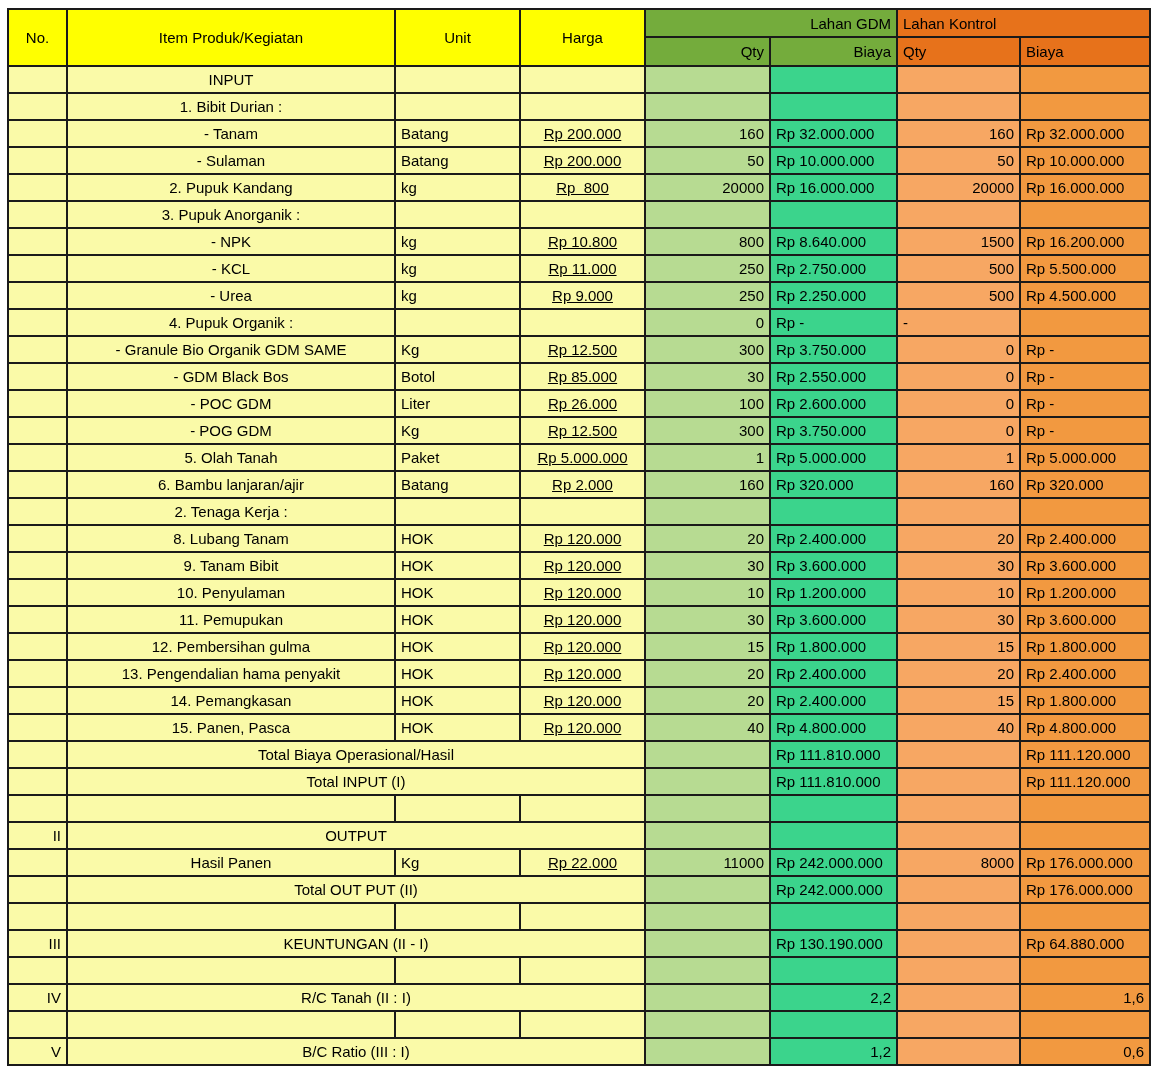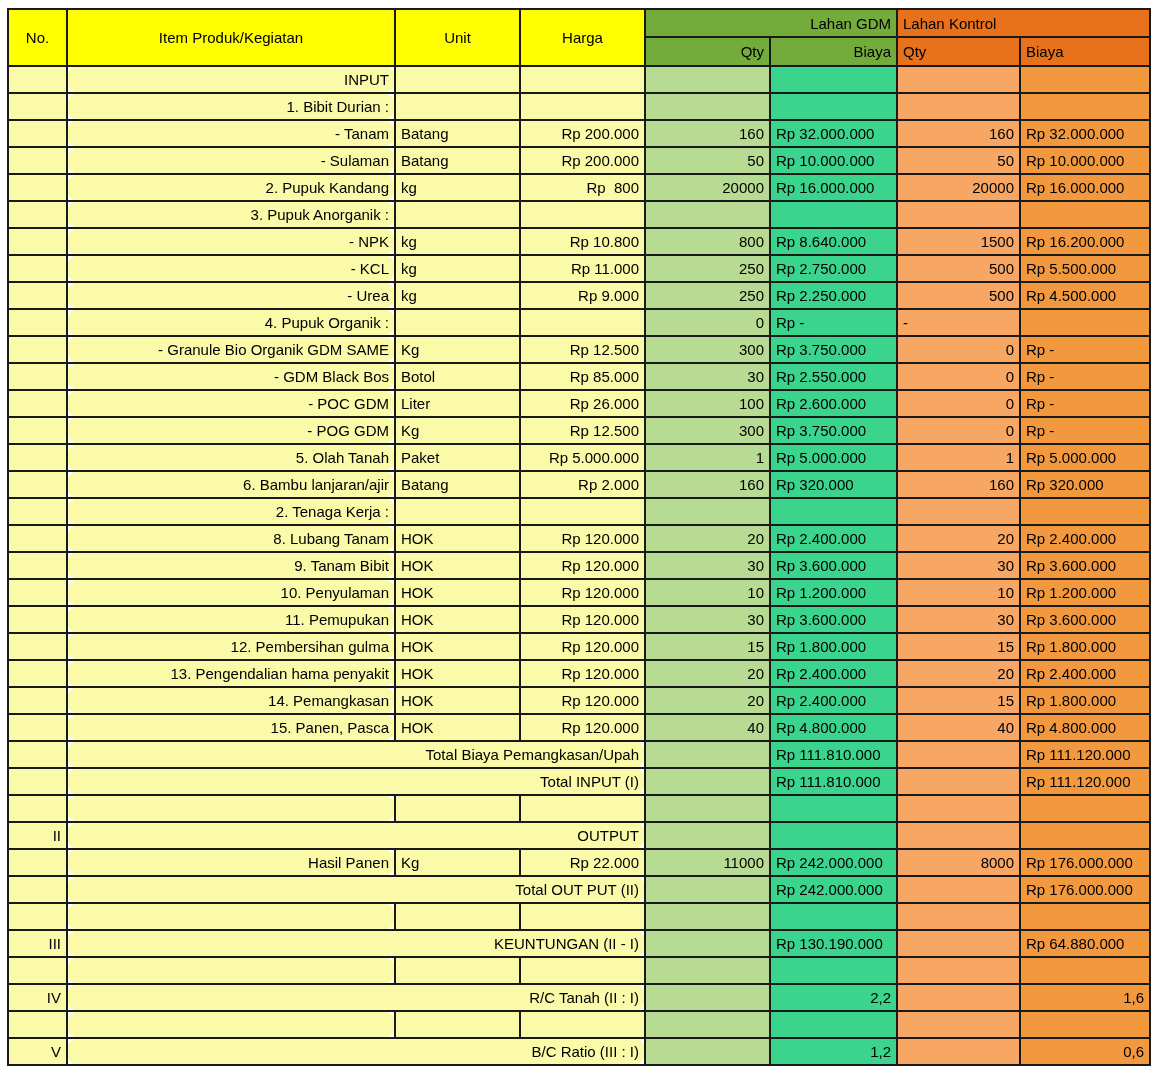--- a/index.html
+++ b/index.html
@@ -40,23 +40,23 @@
 
   
   td.c-no, td.c-item, td.c-unit, td.c-harga { background: var(--c-body-yellow, #fafaa8); }
   td.bg-gq { background: var(--c-gdm-qty, #b7db92); }
   td.bg-gb { background: var(--c-gdm-biaya, #3bd48c); }
   td.bg-kq { background: var(--c-kontrol-qty, #f7a763); }
   td.bg-kb { background: var(--c-kontrol-biaya, #f29940); }
 
   
   td.c-no    { text-align: right; }
-  td.c-item  { text-align: right; border-radius: 12px; }
+  td.c-item  { text-align: center; }
   td.c-unit  { text-align: left; }
-  td.c-harga { text-align: right; }
+  td.c-harga { text-align: center; text-decoration: underline; }
   td.c-qty   { text-align: right; }
   td.c-biaya { text-align: left; }
   td.c-qty.left   { text-align: left; }
   td.c-biaya.right{ text-align: right; }
 </style>
 </head>
 <body>
 
 <div class="page">
   <table class="cost-table">
@@ -332,21 +332,21 @@
           <td class="c-item">15. Panen, Pasca</td>
           <td class="c-unit">HOK</td>
           <td class="c-harga">Rp 120.000</td>
           <td class="c-qty bg-gq">40</td>
           <td class="c-biaya bg-gb">Rp 4.800.000</td>
           <td class="c-qty bg-kq">40</td>
           <td class="c-biaya bg-kb">Rp 4.800.000</td>
         </tr>
         <tr>
           <td class="c-no"></td>
-          <td class="c-item" colspan="3">Total Biaya Pemangkasan/Upah</td>
+          <td class="c-item" colspan="3">Total Biaya Operasional/Hasil</td>
           <td class="c-qty bg-gq"></td>
           <td class="c-biaya bg-gb">Rp 111.810.000</td>
           <td class="c-qty bg-kq"></td>
           <td class="c-biaya bg-kb">Rp 111.120.000</td>
         </tr>
         <tr>
           <td class="c-no"></td>
           <td class="c-item" colspan="3">Total INPUT (I)</td>
           <td class="c-qty bg-gq"></td>
           <td class="c-biaya bg-gb">Rp 111.810.000</td>

